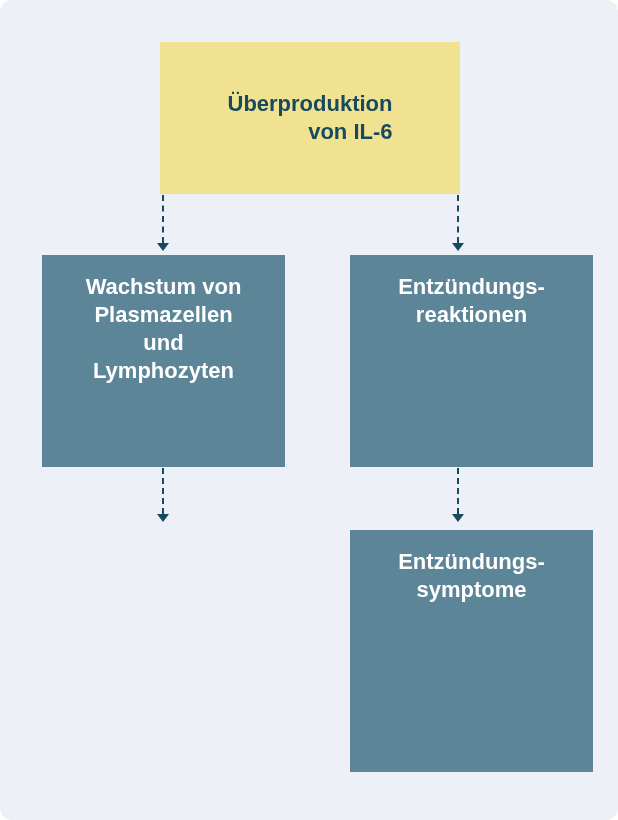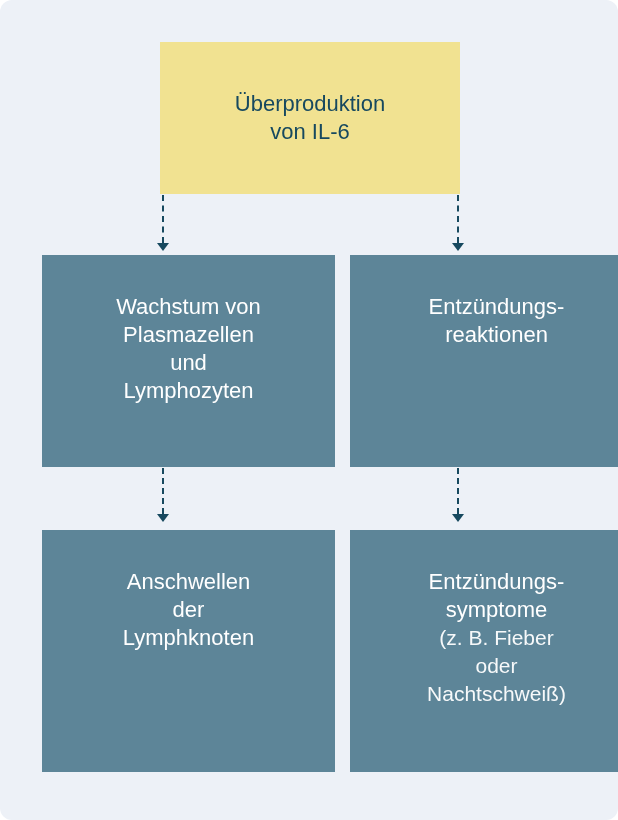--- a/index.html
+++ b/index.html
@@ -17,35 +17,36 @@
     position:absolute;left:0;top:0;width:618px;height:820px;
     background:var(--background);
     border-radius:12px;
   }
   .node{
     position:absolute;
     text-align:center;
   }
   .label{
     white-space:pre-line;
-    font-weight:normal;
+    font-weight:bold;
     font-size:22px;
     line-height:28px;
+    text-align:right;
   }
   .root-node{
     left:160px;top:42px;width:300px;height:152px;
     background:var(--root-fill);
     color:var(--root-text);
     display:flex;align-items:center;justify-content:center;
   }
   .branch-node{
-    width:293px;
+    width:243px;
     background:var(--node-fill);
     color:var(--node-text);
-    padding-top:38px;
+    padding-top:18px;
   }
   .row1{top:255px;height:212px;}
   .row2{top:530px;height:242px;}
   .col-left{left:42px;}
   .col-right{left:338px;margin-left:12px;}
   .label-regular{
     display:block;
     white-space:pre-line;
     font-weight:normal;
     font-size:21px;
@@ -106,26 +107,18 @@
 
   <div class="arrow a-mid ax-left">
     <div class="arrow-line"></div>
     <div class="arrow-head"></div>
   </div>
   <div class="arrow a-mid ax-right">
     <div class="arrow-line"></div>
     <div class="arrow-head"></div>
   </div>
 
-  <div class="node branch-node row2 col-left">
-    <span class="label">Anschwellen
-der
-Lymphknoten</span>
-  </div>
   <div class="node branch-node row2 col-right">
     <span class="label">Entzündungs-
 symptome</span>
-    <span class="label-regular">(z. B. Fieber
-oder
-Nachtschweiß)</span>
   </div>
 
 </div>
 
 </body></html>

